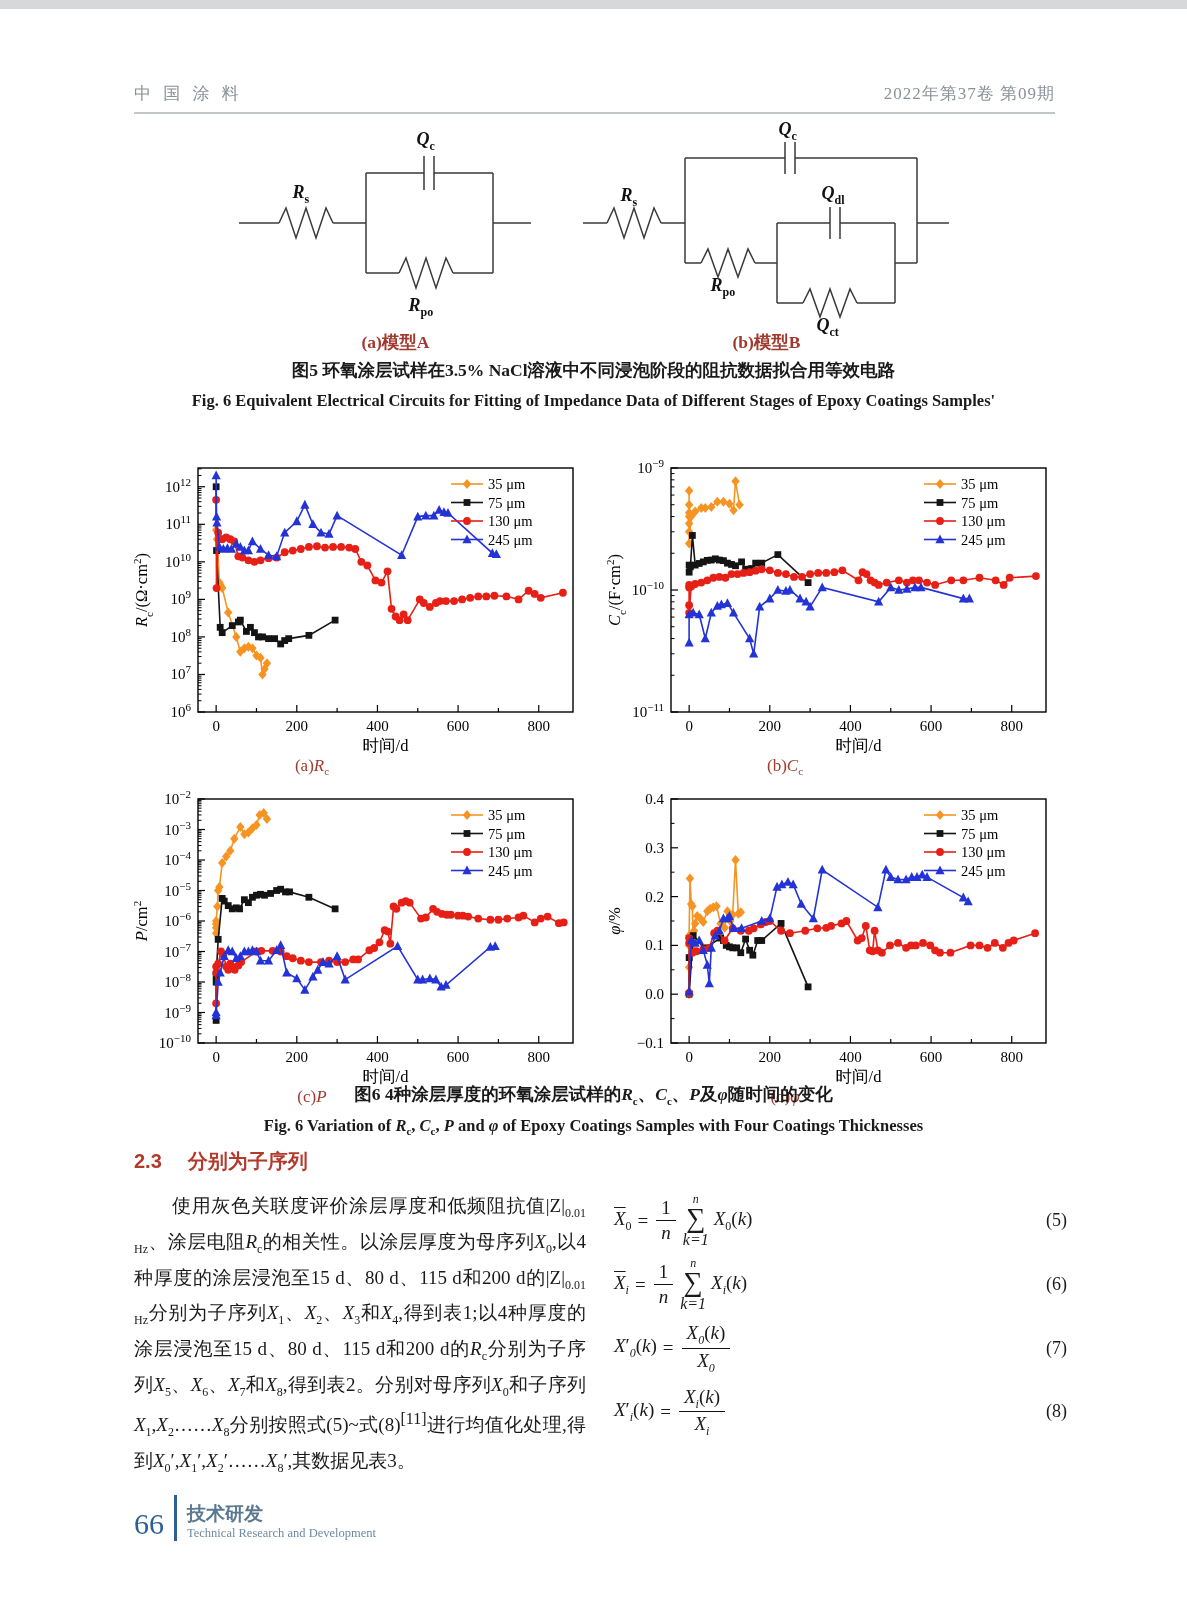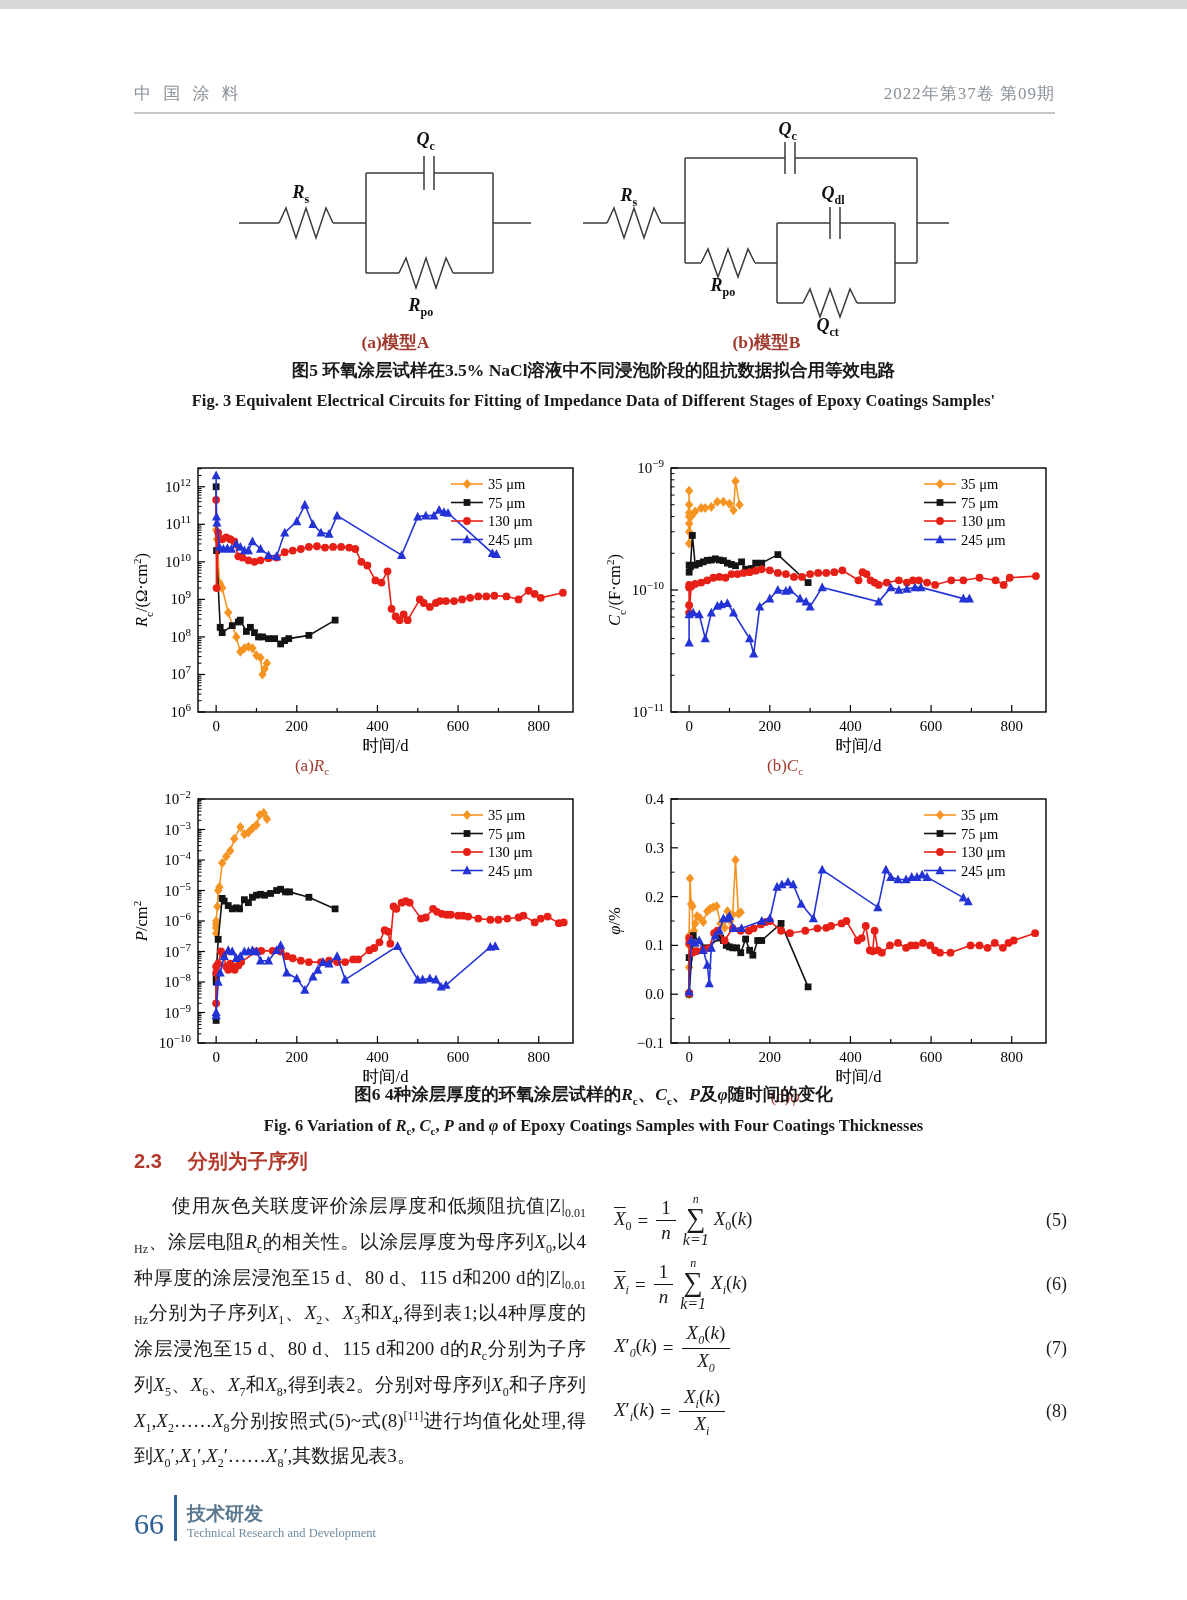--- a/index.html
+++ b/index.html
@@ -39,21 +39,21 @@
   text.alabel{font-size:16.5px;fill:#000;font-family:"Liberation Serif","DejaVu Serif",serif;}
 
   
   .sec{position:absolute;top:1148px;left:134px;right:120px;}
   .sec-h{font-family:"Liberation Sans","DejaVu Sans",sans-serif;color:#b23a2c;font-size:20px;
          font-weight:bold;margin-bottom:14px;}
   .sec-h .num{margin-right:26px;}
   .twocol{display:flex;gap:28px;}
   .para{width:452px;font-size:19px;line-height:1.83;text-align:justify;text-indent:2em;}
   .para sub{font-size:12px;}
-  .para sup{font-size:12px;}
+  .para sup{font-size:16px;}
   .eqs{flex:1;padding-top:4px;}
   .eq-row{display:flex;align-items:center;margin-bottom:9px;font-size:19px;}
   .eq-body{display:inline-flex;align-items:center;gap:3px;}
   .eq-eq{margin:0 3px;}
   .eq-no{margin-left:auto;font-size:18px;}
   .frac{display:inline-flex;flex-direction:column;align-items:center;line-height:1.25;margin:0 2px;vertical-align:middle;}
   .fnum{border-bottom:1.6px solid #111;padding:0 5px;}
   .fden{padding:0 5px;}
   .sum{display:inline-flex;flex-direction:column;align-items:center;line-height:1;margin:0 2px;}
   .sum-top{font-size:12px;font-style:italic;}
@@ -130,21 +130,21 @@
       <div class="clabel" style="left:245px;top:56px;"><span>Q</span><sub>dl</sub></div>
       <div class="clabel" style="left:134px;top:148px;"><span>R</span><sub>po</sub></div>
       <div class="clabel" style="left:240px;top:188px;"><span>Q</span><sub>ct</sub></div>
       <div class="ccap">(b)模型B</div>
     </div>
   </div>
 
   <div class="figcap" style="top:358px;">
     <div class="cn">图5   环氧涂层试样在3.5% NaCl溶液中不同浸泡阶段的阻抗数据拟合用等效电路</div>
     <div class="en">
-      <div>Fig. 3   Equivalent Electrical Circuits for Fitting of Impedance Data of Different Stages of Epoxy Coatings Samples'</div>
+      <div>Fig. 6   Equivalent Electrical Circuits for Fitting of Impedance Data of Different Stages of Epoxy Coatings Samples'</div>
     </div>
   </div>
 
   <div class="chart-grid">
     <div class="chart-cell">
       <svg class="chart" width="455" height="300" viewBox="0 0 455 300">
           <rect x="68" y="10" width="375" height="244" fill="none" stroke="#000" stroke-width="1.4"></rect>
           <line x1="86.14516129032258" y1="254" x2="86.14516129032258" y2="247" stroke="#000" stroke-width="1.2"></line>
           <text x="86.14516129032258" y="273" class="tick" text-anchor="middle">0</text>
           <line x1="126.46774193548387" y1="254" x2="126.46774193548387" y2="250" stroke="#000" stroke-width="1.2"></line>
@@ -787,20 +787,21 @@
           <text x="358" y="49.5" class="leg">75 μm</text>
           <line x1="321" y1="63" x2="353" y2="63" stroke="#e62017" stroke-width="1.6"></line>
           <circle cx="337" cy="63" r="3.9" fill="#e62017"></circle>
           <text x="358" y="68" class="leg">130 μm</text>
           <line x1="321" y1="81.5" x2="353" y2="81.5" stroke="#2433d6" stroke-width="1.6"></line>
           <path d="M337 76.5 L341.6 85.3 L332.4 85.3 Z" fill="#2433d6"></path>
           <text x="358" y="86.5" class="leg">245 μm</text>
           <text x="255.5" y="293" class="alabel" text-anchor="middle">时间/d</text>
           <text class="alabel" transform="translate(17,132) rotate(-90)" text-anchor="middle"><tspan font-style="italic">P</tspan><tspan>/cm</tspan><tspan baseline-shift="super" font-size="11">2</tspan></text>
         </svg>
+      <div class="chart-sub"><span>(c)</span><span style="font-style: italic;">P</span></div>
     </div>
     <div class="chart-cell">
       <svg class="chart" width="455" height="300" viewBox="0 0 455 300">
           <rect x="68" y="10" width="375" height="244" fill="none" stroke="#000" stroke-width="1.4"></rect>
           <line x1="86.14516129032258" y1="254" x2="86.14516129032258" y2="247" stroke="#000" stroke-width="1.2"></line>
           <text x="86.14516129032258" y="273" class="tick" text-anchor="middle">0</text>
           <line x1="126.46774193548387" y1="254" x2="126.46774193548387" y2="250" stroke="#000" stroke-width="1.2"></line>
           <line x1="166.79032258064515" y1="254" x2="166.79032258064515" y2="247" stroke="#000" stroke-width="1.2"></line>
           <text x="166.79032258064515" y="273" class="tick" text-anchor="middle">200</text>
           <line x1="207.11290322580646" y1="254" x2="207.11290322580646" y2="250" stroke="#000" stroke-width="1.2"></line>

